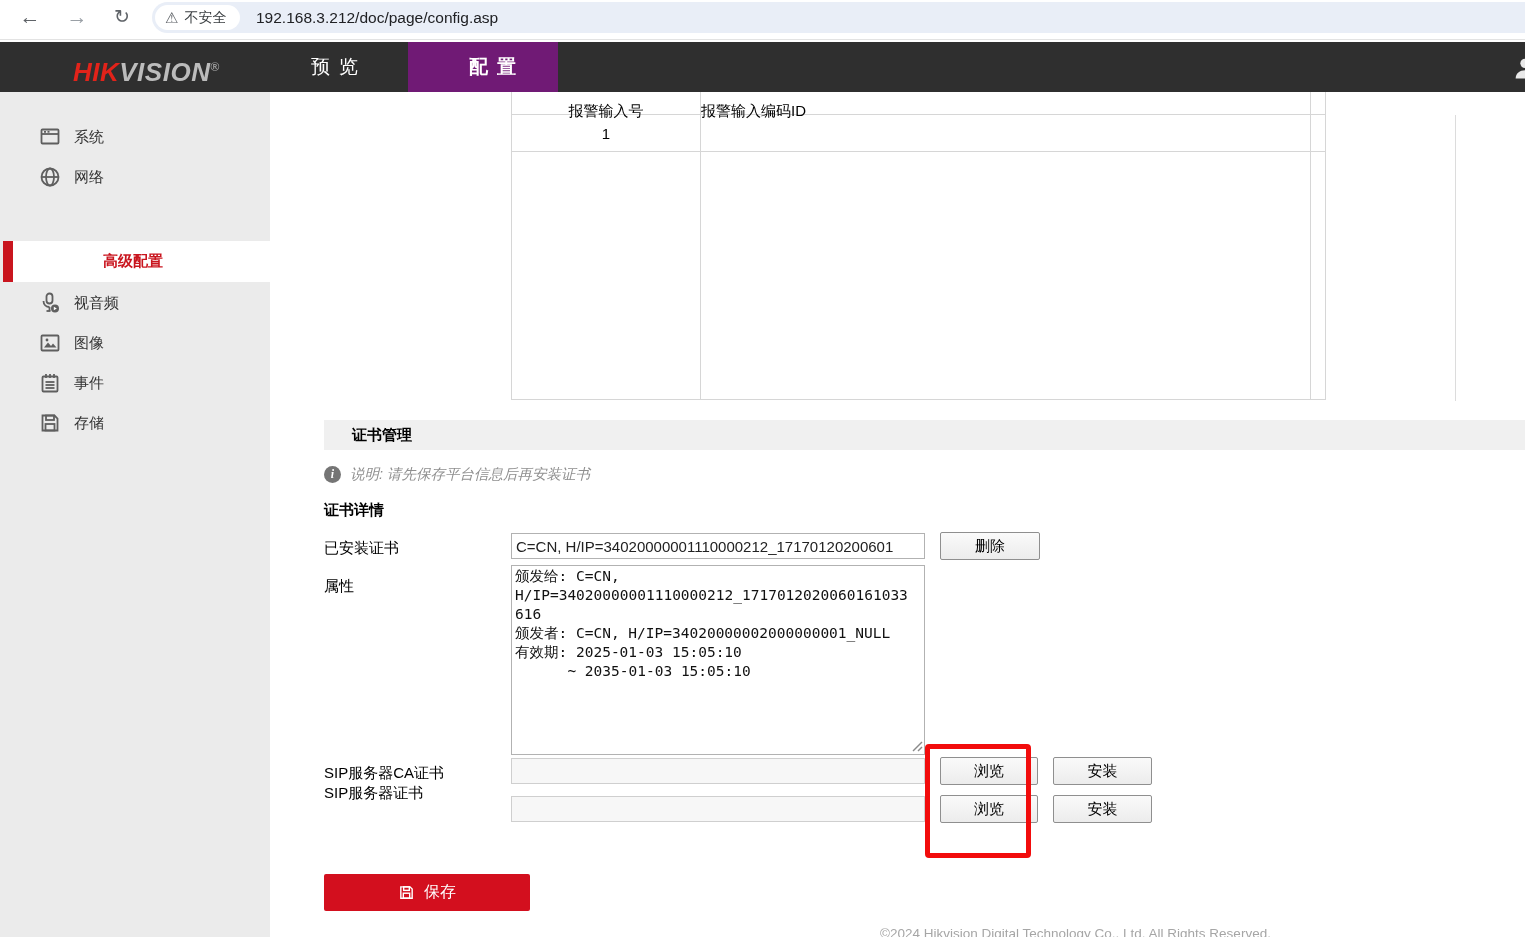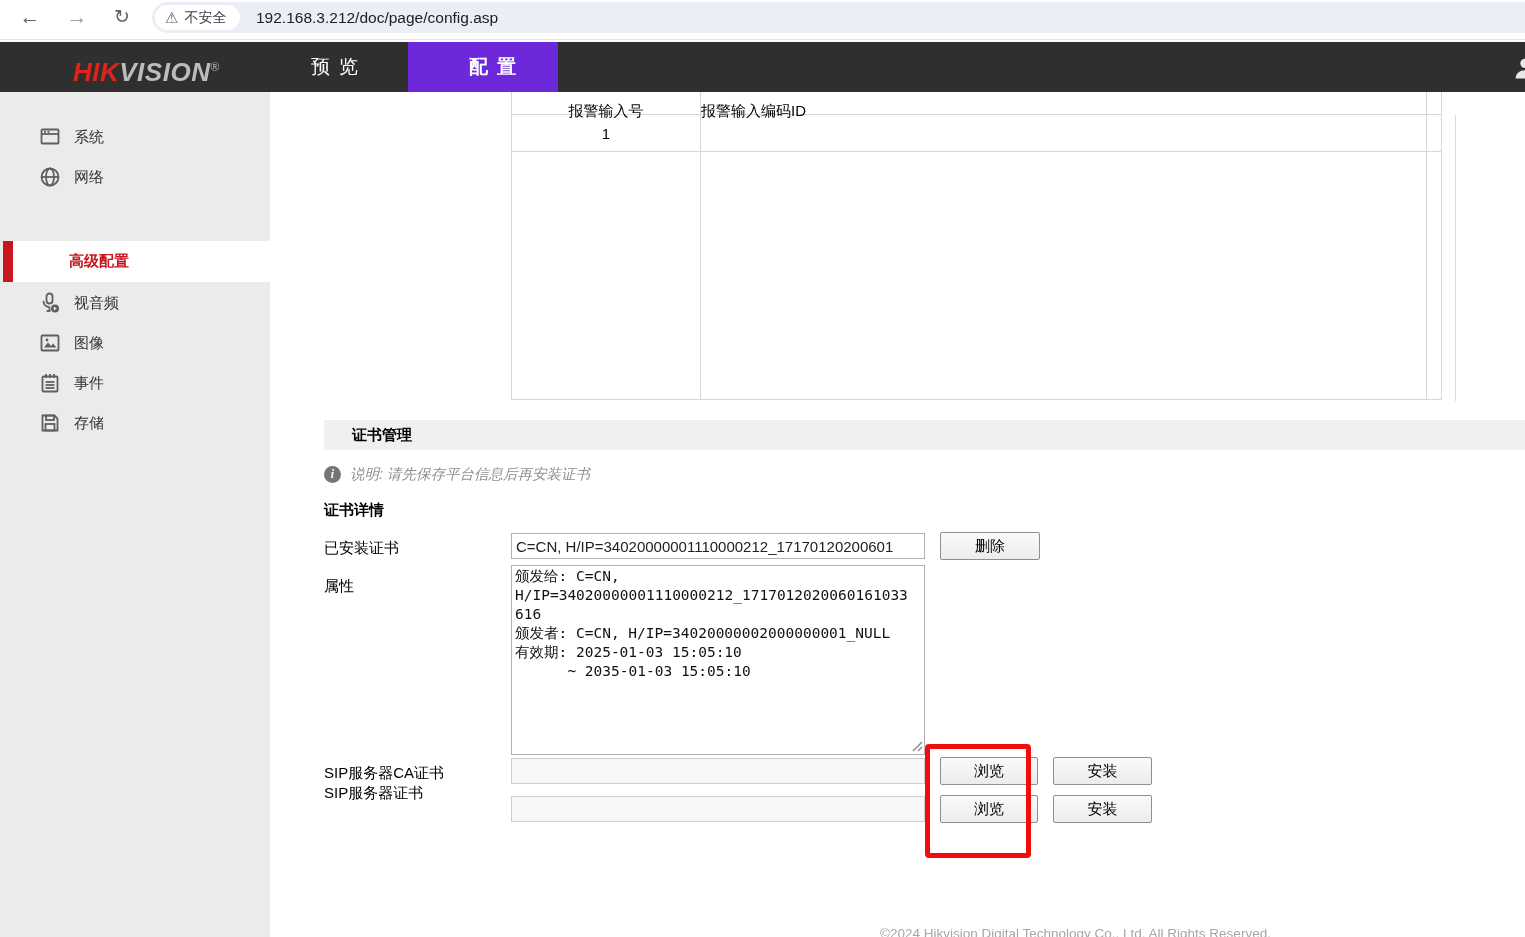--- a/index.html
+++ b/index.html
@@ -21,35 +21,35 @@
 
   
   .topbar { position:absolute; left:0; top:42px; width:1525px; height:50px; background:#2f2f2f; z-index:10; }
   .logo { position:absolute; left:25px; top:0; height:50px; line-height:50px;
           font-style:italic; font-weight:bold; font-size:26px; letter-spacing:0.5px;margin-left:48px; }
   .logo .hik { color:#e2231a; } .logo .vision { color:#bcbcbc; }
   .logo .reg { color:#9a9a9a; font-size:12px; vertical-align:super; font-style:normal; }
   .tab { position:absolute; top:0; height:50px; line-height:50px; text-align:center; color:#fff;
          font-size:19px; letter-spacing:9px; cursor:pointer; }
   .tab.preview { left:270px; width:138px;text-align:center; }
-  .tab.config { left:408px; width:150px; background:#6d28d9; font-weight:bold;padding-left:28px; }
+  .tab.config { left:408px; width:150px; background:#701a75; font-weight:bold;padding-left:28px; }
   .user-ico { position:absolute; right:-14px; top:12px; }
 
   
   .sidebar { position:absolute; left:0; top:92px; width:270px; height:845px; background:#ebebeb; z-index:5; }
   .side-item { position:absolute; left:0; width:270px; height:40px; display:flex; align-items:center;
                cursor:pointer; color:#333; font-size:15px; }
   .side-item .ic { width:24px; height:24px; margin-left:38px; margin-right:12px; flex:0 0 24px; }
   .side-item.sub { padding-left:74px; }
-  .side-item.active { background:#fff; left:13px; width:257px; padding-left:56px;
+  .side-item.active { background:#fff; left:13px; width:257px; padding-left:90px;
                       color:#c9151e; font-weight:bold; }
   .active-bar { position:absolute; left:3px; width:10px; background:#c9151e; }
 
   
-  .alarm-table { position:absolute; left:511px; top:80px; width:931px; border-left:1px solid #d6d6d6;
+  .alarm-table { position:absolute; left:511px; top:80px; width:815px; border-left:1px solid #d6d6d6;
                  border-right:1px solid #d6d6d6; z-index:1; }
   .t-row { display:flex; border-bottom:1px solid #d6d6d6; }
   .t-c1 { width:189px; border-right:1px solid #d6d6d6; text-align:center; font-size:15px; color:#000; }
   .t-c2 { flex:1; border-right:1px solid #d6d6d6; text-align:left; font-size:15px; color:#000; }
   .t-c3 { width:14px; }
   .t-head { height:35px; } .t-head .t-c1,.t-head .t-c2 { line-height:62px; }
   .t-data { height:37px; } .t-data .t-c1 { line-height:37px; }
   .t-empty { height:248px; }
   .outer-right { position:absolute; left:1455px; top:115px; height:286px; width:1px; background:#dcdcdc; }
 
@@ -223,16 +223,24 @@
   <button class="btn" style="left:940px;top:757px;width:98px;">浏览</button>
   <button class="btn" style="left:1053px;top:757px;width:99px;">安装</button>
 
   <div class="f-label" style="top:784px;">SIP服务器证书</div>
   <input class="txt-input gray" style="top: 796px;" value="">
   <button class="btn" style="left:940px;top:795px;width:98px;">浏览</button>
   <button class="btn" style="left:1053px;top:795px;width:99px;">安装</button>
 
   <div class="annotation-box"></div>
 
+  <button class="save-btn">
+    <svg width="17" height="17" viewBox="0 0 24 24" fill="none" stroke="#fff" stroke-width="2">
+      <path d="M4 4h13l3 3v13H4z"></path>
+        <rect x="8" y="4" width="8" height="5"></rect>
+        <rect x="7.5" y="13" width="9" height="7"></rect>
+    </svg>
+    <span>保存</span>
+  </button>
 
   <div class="footer-copy">©2024 Hikvision Digital Technology Co., Ltd. All Rights Reserved.</div>
 
 </div>
 
 </body></html>

